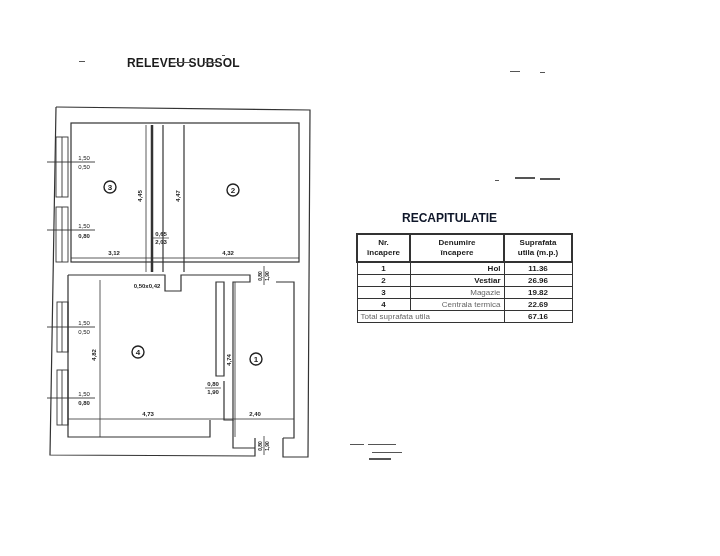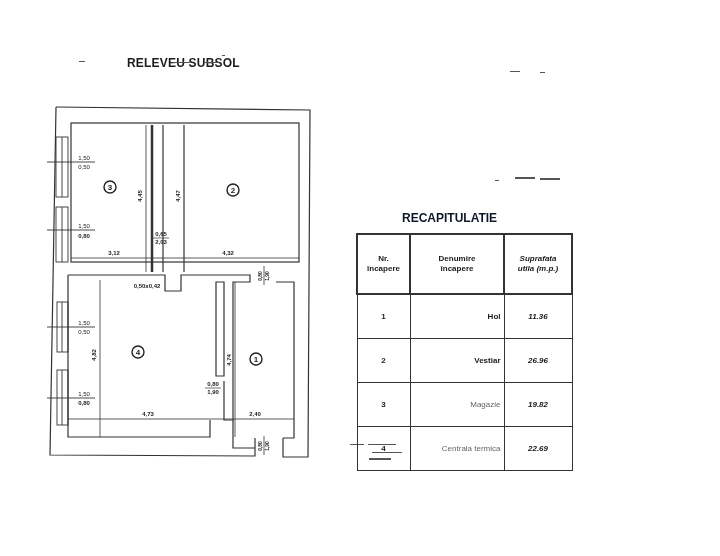--- a/index.html
+++ b/index.html
@@ -14,26 +14,26 @@
   .plan { position:absolute; left:0; top:0; }
   .plan text { font-family:"Liberation Sans", sans-serif; fill:#222; }
   .recap-title {
     position:absolute; left:402px; top:211px; font-weight:bold; font-size:12px; color:#0f172a;
   }
   table.recap {
     position:absolute; left:356px; top:233px; border-collapse:collapse;
     font-size:8px; color:#1a1a1a;
   }
   table.recap td, table.recap th {
-    border:1px solid #333; padding:16px 3px; height:11px; line-height:10px;
+    border:1px solid #333; padding:0 3px; height:11px; line-height:10px;
   }
   table.recap th { font-weight:bold; text-align:center; height:26px; line-height:10px; }
   .c1 { width:45px; text-align:center; font-weight:bold; }
   .c2 { width:86px; text-align:right; font-weight:bold; }
-  .c3 { width:60px; text-align:center; font-weight:bold;font-style:italic; }
+  .c3 { width:60px; text-align:center; font-weight:bold; }
   .faint { color:#666; font-weight:normal; }
   .outer { border:2px solid #333 !important; }
   .speck { position:absolute; background:#555; height:1px; }
 </style>
 </head>
 <body>
 
 <div class="title">RELEVEU  SUBSOL</div>
 
 <div class="speck" style="left:79px;top:61px;width:6px;"></div>
@@ -170,14 +170,18 @@
   <tr>
     <td class="c1">3</td>
     <td class="c2 faint">Magazie</td>
     <td class="c3">19.82</td>
   </tr>
   <tr>
     <td class="c1">4</td>
     <td class="c2 faint">Centrala termica</td>
     <td class="c3">22.69</td>
   </tr>
+  <tr>
+    <td colspan="2" class="faint" style="text-align:left">Total suprafata utila</td>
+    <td class="c3">67.16</td>
+  </tr>
 </tbody>
   </table>
 
 </body></html>

